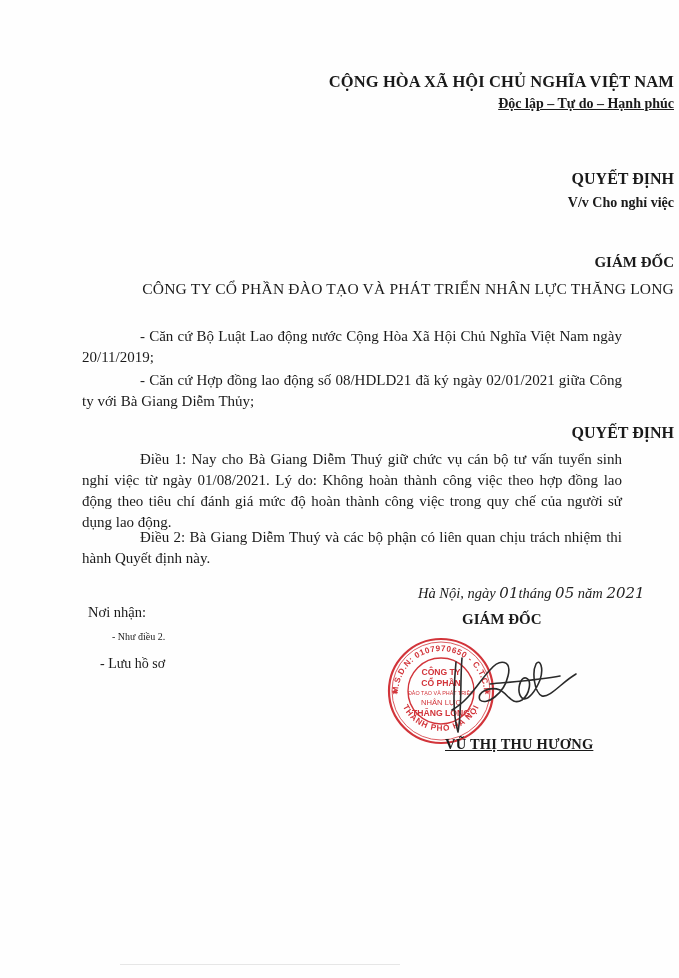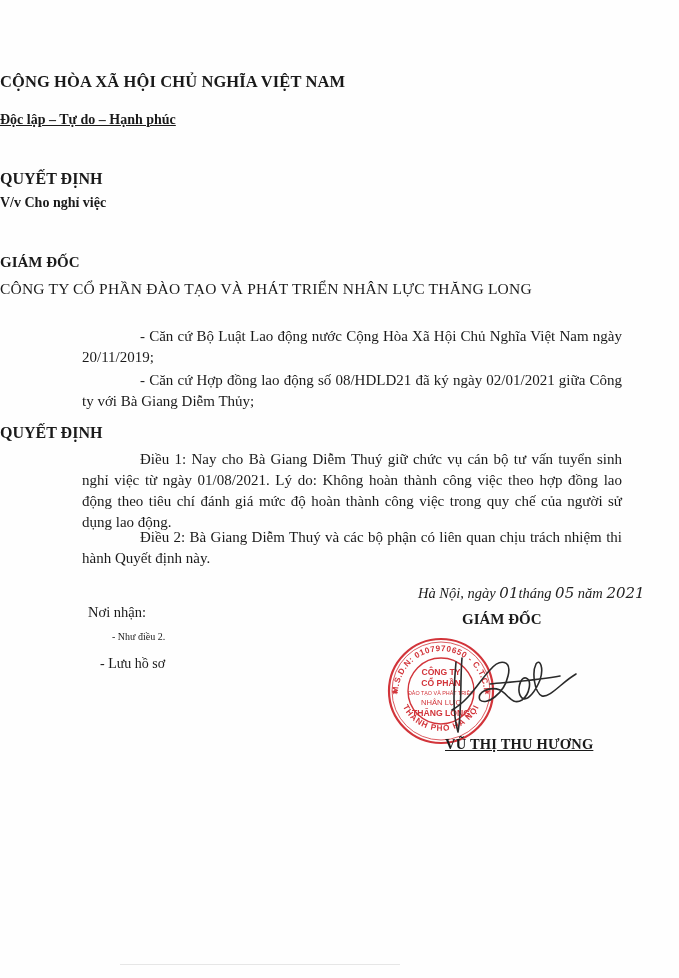--- a/index.html
+++ b/index.html
@@ -1,22 +1,22 @@
 <!DOCTYPE html>
 <html><head>
   <meta charset="utf-8">
   <style>
     * { margin: 0; padding: 0; box-sizing: border-box; }
     html, body { width: 679px; height: 978px; background: #ffffff; overflow: hidden; }
     body { font-family: "Liberation Serif", "DejaVu Serif", serif; color: #1a1a1a; position: relative; }
     .page { position: absolute; left: 0; top: 0; width: 679px; height: 978px; background: #fefefe; }
     .abs { position: absolute; white-space: nowrap; }
-    .center { left: 0; width: 674px; text-align: left; }
+    .center { left: 0; width: 674px; text-align: right; }
     .nation { top: 72px; font-size: 16.5px; font-weight: bold; letter-spacing: 0.1px; }
-    .motto { top: 96px; font-size: 14px; font-weight: bold; text-decoration: underline; margin-top: 16px; }
+    .motto { top: 96px; font-size: 14px; font-weight: bold; text-decoration: underline; }
     .title1 { top: 170px; font-size: 16px; font-weight: bold; }
     .subject { top: 195px; font-size: 14px; font-weight: bold; }
     .director { top: 254px; font-size: 15px; font-weight: bold; }
     .company { top: 280px; font-size: 15.5px; font-weight: normal; letter-spacing: 0.2px; }
     .para { position: absolute; left: 82px; width: 540px; font-size: 15px; line-height: 21px; text-align: justify; }
     .para .indent { display: inline-block; width: 58px; }
     .p1 { top: 326px; }
     .p2 { top: 370px; }
     .title2 { top: 424px; font-size: 16px; font-weight: bold; }
     .p3 { top: 449px; }

